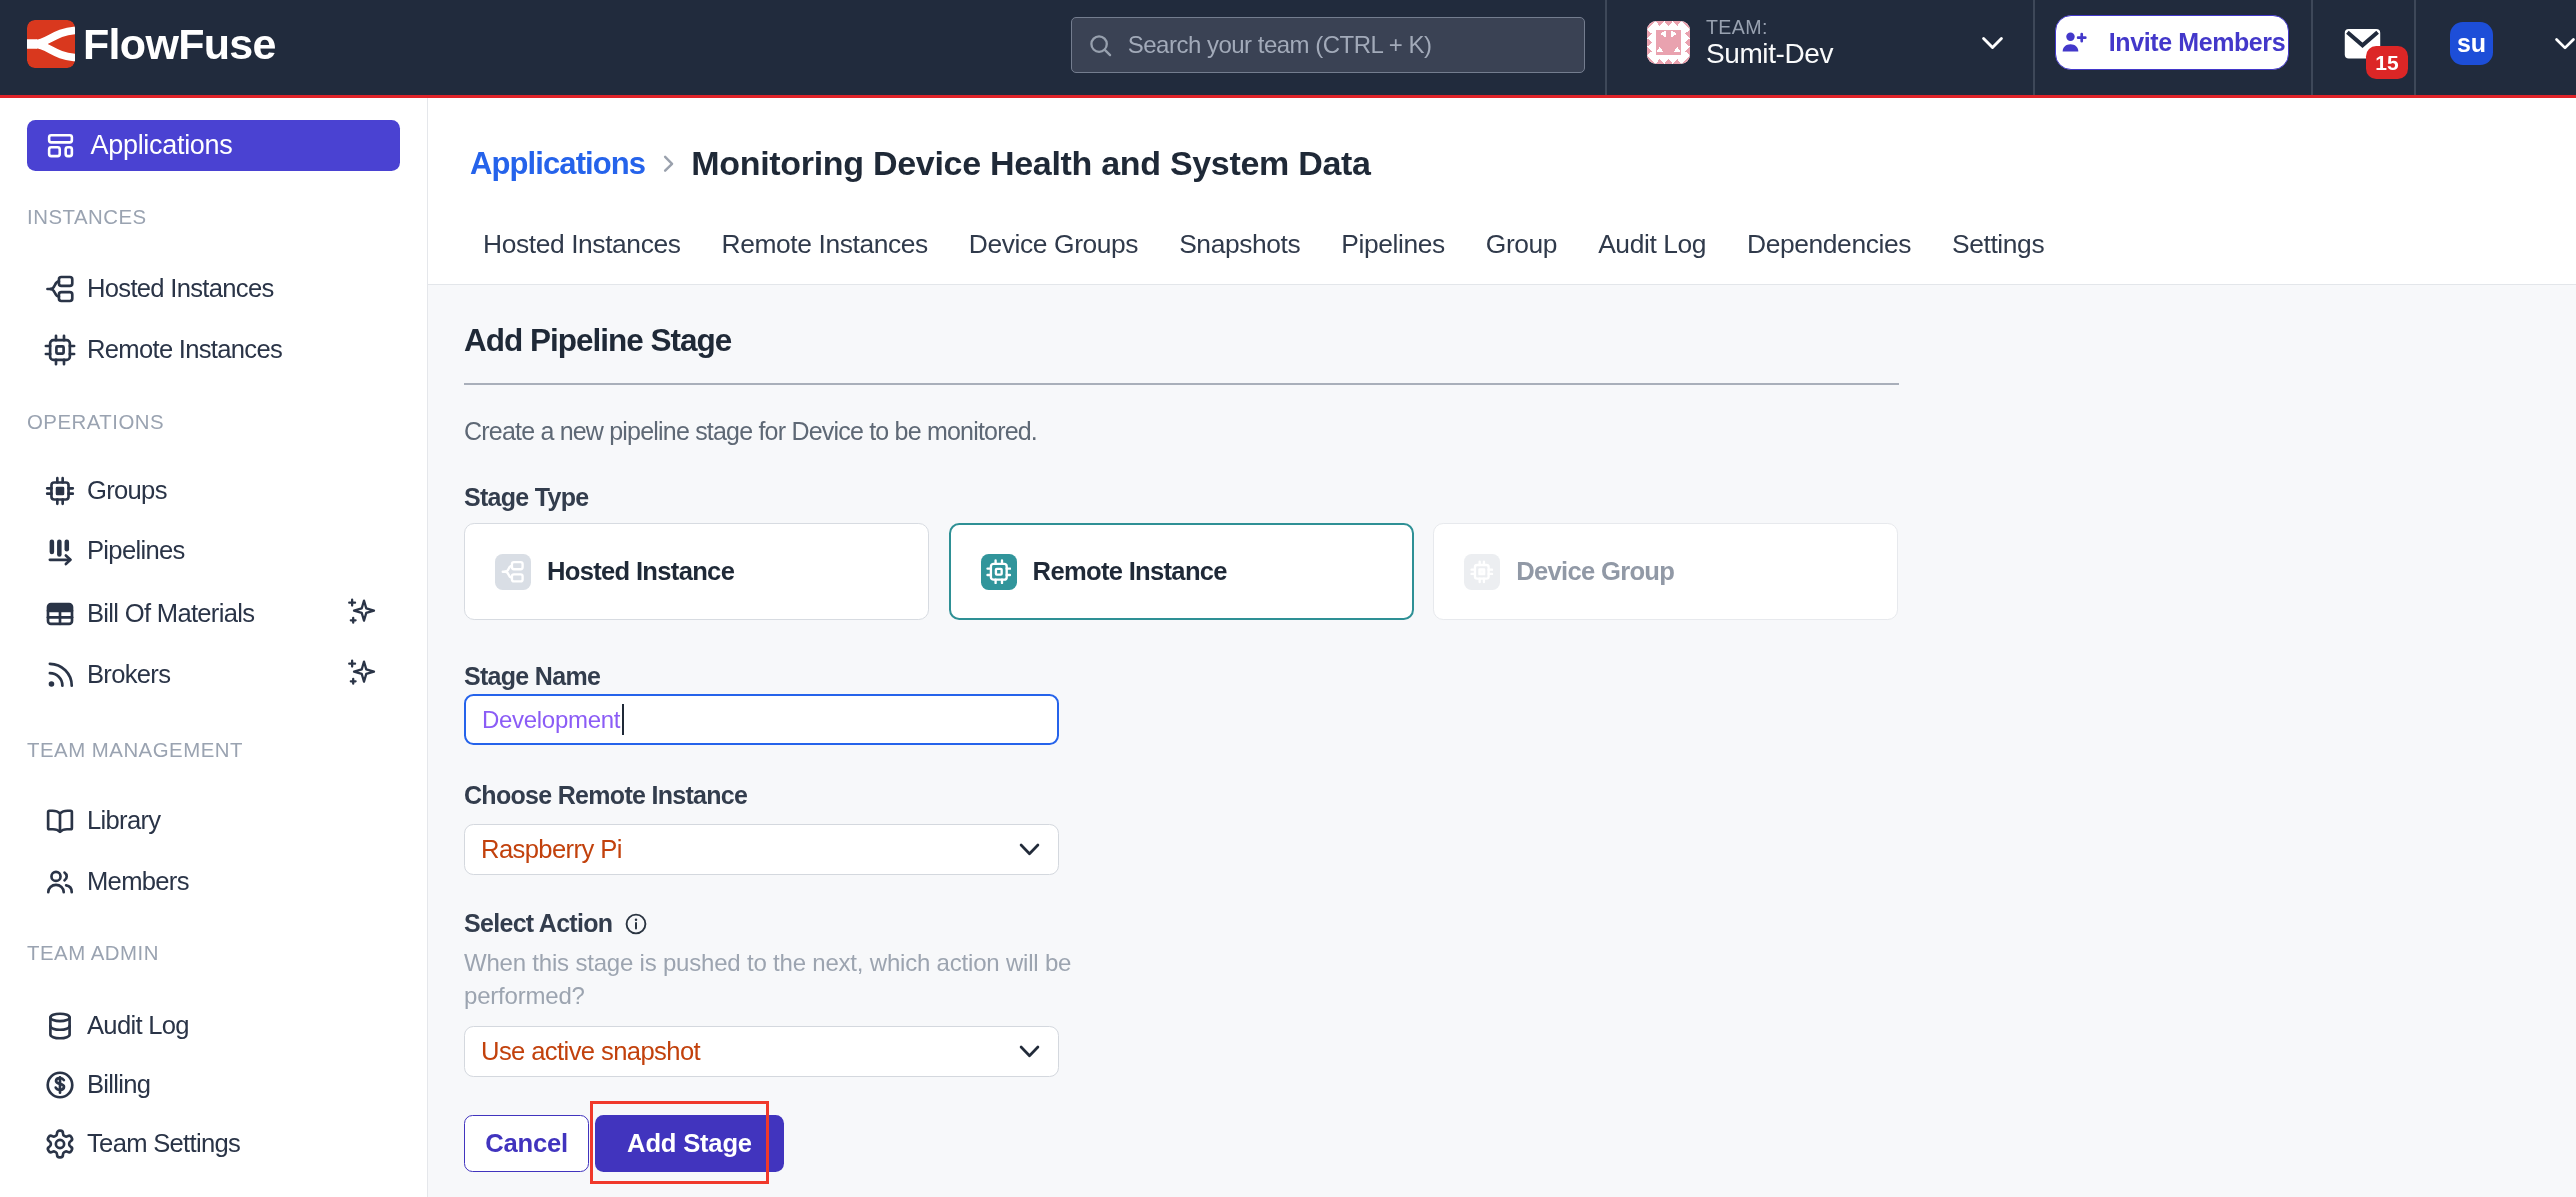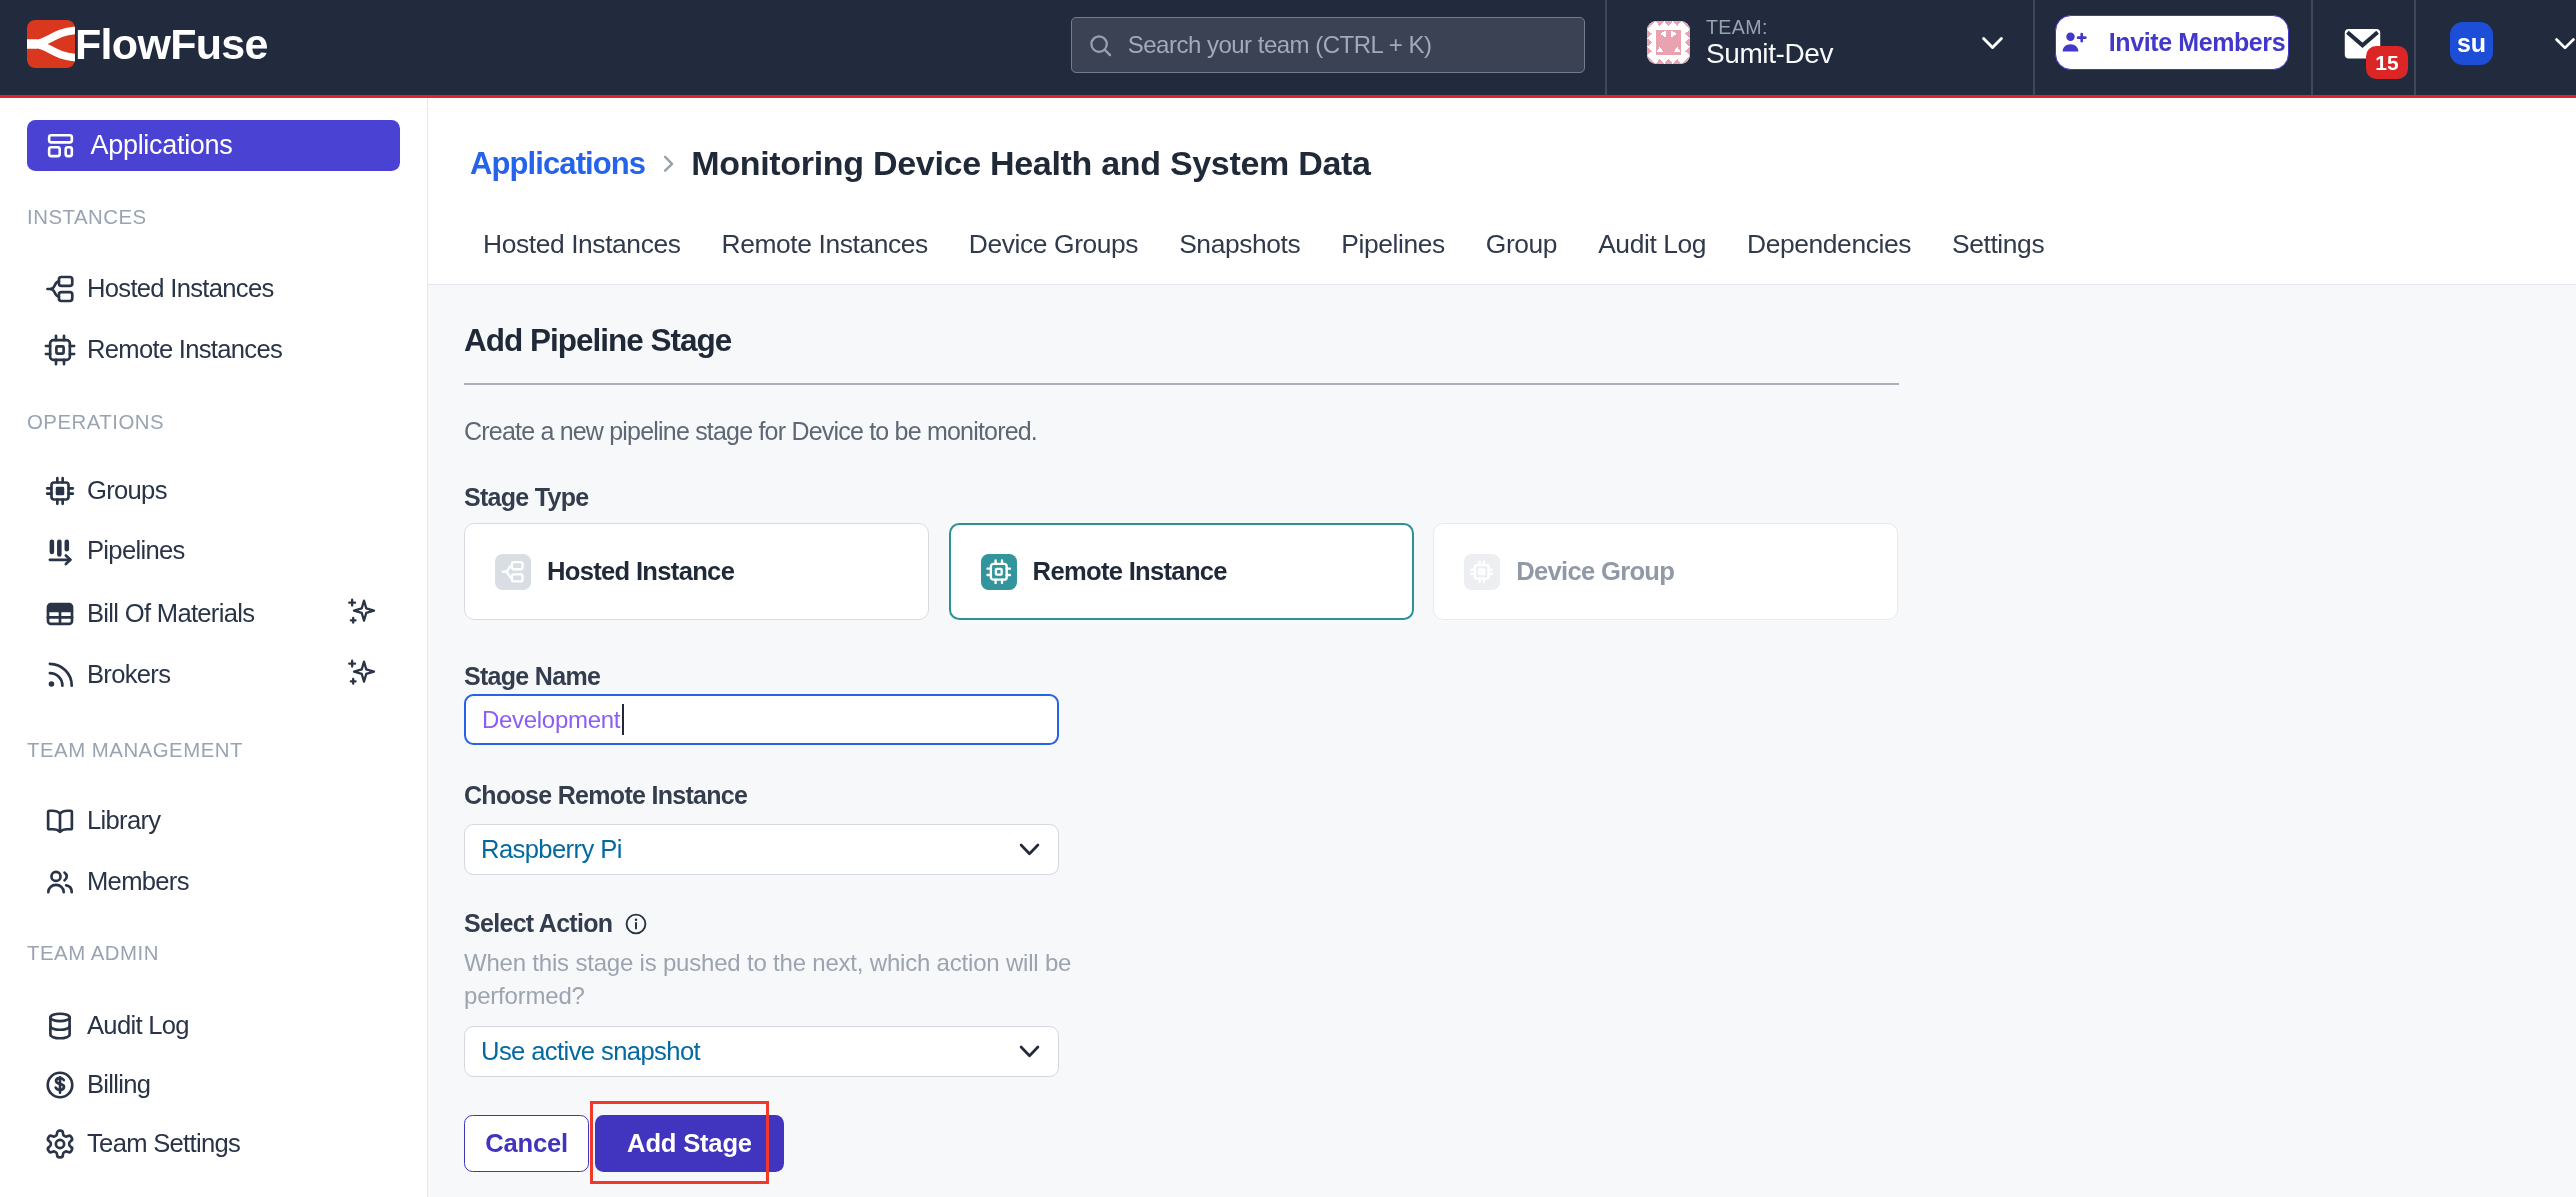--- a/index.html
+++ b/index.html
@@ -2,21 +2,21 @@
 <html style="font-size:13.6px"><head>
 <meta charset="utf-8">
 <style>
   * { margin:0; padding:0; box-sizing:border-box; }
   html,body { width:2576px; height:1198px; overflow:hidden; }
   body { font-family:"Liberation Sans", sans-serif; background:#F7F8FA; position:relative; }
 
   
   .navbar { position:absolute; left:0; top:0; width:2576px; height:98px;
             background:#212B3D; border-bottom:3.4px solid #E02329; }
-  .brand { position:absolute; left:27px; top:19.6px; display:flex; align-items:center; gap:0; }
+  .brand { position:absolute; left:27px; top:19.6px; display:flex; align-items:center; gap:8px; }
   .brand-mark { width:48px; height:48px; border-radius:7.7px; display:block; }
   .brand-name { color:#FFFFFF; font-size:43px; font-weight:700; letter-spacing:-0.7px; }
 
   .nav-search { position:absolute; left:1071px; top:17px; width:514px; height:56px;
                 background:#3A4254; border:1.7px solid #747D8F; border-radius:5px;
                 display:flex; align-items:center; padding:0 15.3px; gap:14px; }
   .nav-search .placeholder { color:#A2AAB9; font-size:24px; letter-spacing:-0.5px; }
 
   .nav-divider { position:absolute; top:0; width:1.7px; height:95px; background:#3E4859; }
 
@@ -85,21 +85,21 @@
   .wicon { stroke:#FFFFFF; fill:none; stroke-width:2.2; stroke-linecap:round; stroke-linejoin:round; }
 
   .text-input { position:absolute; left:35px; top:409px; width:595px; height:51px; background:#FFFFFF;
                 border:2.6px solid #2563EB; border-radius:9.4px; display:flex; align-items:center; padding:0 16px; }
   .text-input .val { font-size:24px; color:#8b5cf6; letter-spacing:-0.3px; }
   .caret { display:inline-block; width:2.6px; height:31px; background:#1F2937; margin-left:1.7px; vertical-align:middle; }
 
   .select { position:absolute; left:35px; width:595px; height:51px; background:#FFFFFF;
             border:1.7px solid #D4D8DE; border-radius:9.4px; display:flex; align-items:center;
             justify-content:space-between; padding:0 17px 0 16px; }
-  .select .val { font-size:25.6px; color:#0369a1; letter-spacing:-0.6px; }
+  .select .val { font-size:25.6px; color:#c2410c; letter-spacing:-0.6px; }
   .sel-chev { stroke:#222B3A; stroke-width:3.2; fill:none; stroke-linecap:round; stroke-linejoin:round; }
 
   .label-row { position:absolute; left:35px; display:flex; align-items:center; gap:12px; }
   .label-row .f-label-inline { font-size:25px; font-weight:700; color:#333D4D; letter-spacing:-0.7px; }
   .help-text { position:absolute; left:35px; top:661px; width:618px; font-size:24px; line-height:33px;
                color:#9CA4B0; letter-spacing:-0.2px; }
 
   .btn-row { position:absolute; left:35px; top:830px; }
   .btn { height:57px; border-radius:8.5px; display:inline-flex; align-items:center; justify-content:center;
          font-size:25.6px; font-weight:700; letter-spacing:-0.2px; }

